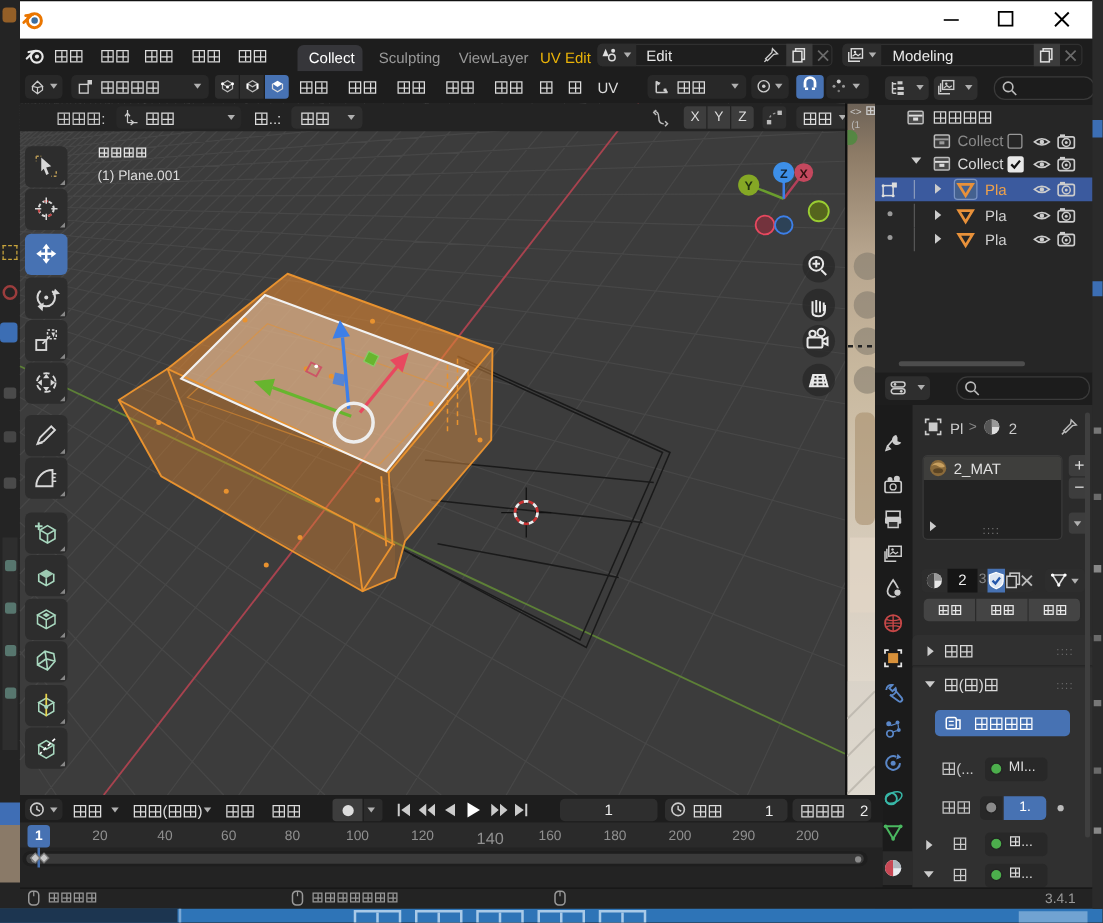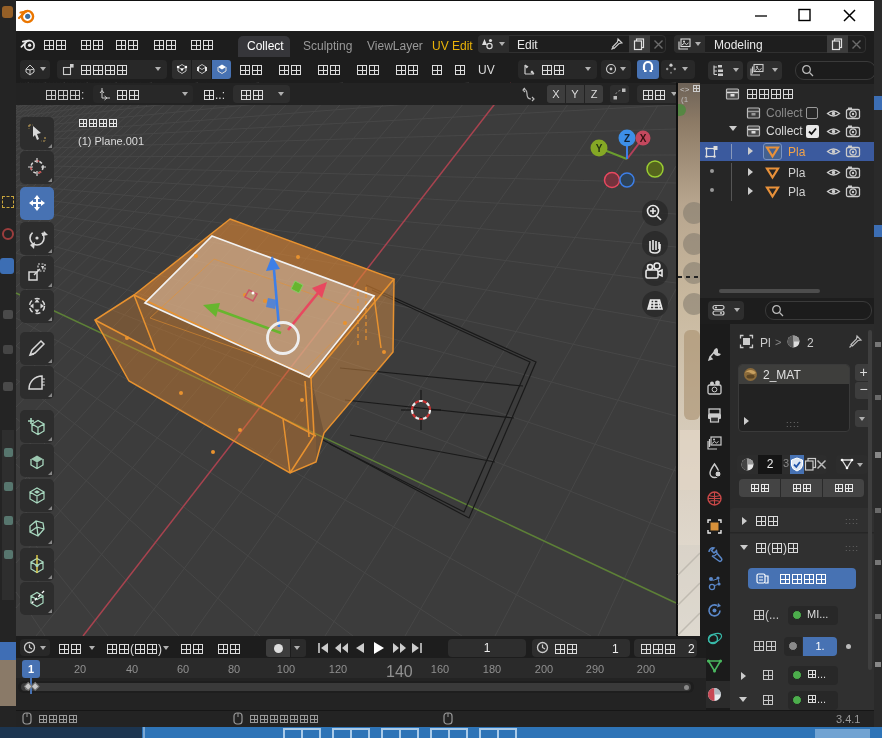--- a/index.html
+++ b/index.html
@@ -776,21 +776,21 @@
 <div class="abs" style="left:634px;top:639px;width:63px;height:18px;background:#2e2e2e;border-radius:4px"></div>
 <div class="menu" style="left:640px;top:642px"><i class="g"></i><i class="g"></i><i class="g"></i></div>
 <div class="abs" style="left:688px;top:642px;color:#eee;font-size:12px">2</div>
 <div class="abs" style="left:16px;top:658px;width:690px;height:22px;background:#2a2a2a"></div>
 <span class="abs" style="left:66px;top:663px;width:28px;text-align:center;color:#909090;font-size:11px">20</span>
       <span class="abs" style="left:118px;top:663px;width:28px;text-align:center;color:#909090;font-size:11px">40</span>
       <span class="abs" style="left:169px;top:663px;width:28px;text-align:center;color:#909090;font-size:11px">60</span>
       <span class="abs" style="left:220px;top:663px;width:28px;text-align:center;color:#909090;font-size:11px">80</span>
       <span class="abs" style="left:272px;top:663px;width:28px;text-align:center;color:#909090;font-size:11px">100</span>
       <span class="abs" style="left:324px;top:663px;width:28px;text-align:center;color:#909090;font-size:11px">120</span>
-      <span class="abs" style="left:386px;top:663px;width:28px;text-align:left;color:#909090;font-size:16px">140</span>
+      <span class="abs" style="left:375px;top:663px;width:28px;text-align:right;color:#909090;font-size:13px">140</span>
       <span class="abs" style="left:426px;top:663px;width:28px;text-align:center;color:#909090;font-size:11px">160</span>
       <span class="abs" style="left:478px;top:663px;width:28px;text-align:center;color:#909090;font-size:11px">180</span>
       <span class="abs" style="left:530px;top:663px;width:28px;text-align:center;color:#909090;font-size:11px">200</span>
       <span class="abs" style="left:581px;top:663px;width:28px;text-align:center;color:#909090;font-size:11px">290</span>
       <span class="abs" style="left:632px;top:663px;width:28px;text-align:center;color:#909090;font-size:11px">200</span>
 <div class="abs" style="left:16px;top:678px;width:690px;height:32px;background:#232323"></div>
 <div class="abs" style="left:18px;top:681px;width:676px;height:12px;background:#1e1e1e;border-radius:7px"></div>
 <div class="abs" style="left:21px;top:683px;width:670px;height:8px;background:#3a3a3a;border-radius:5px"></div>
 <div class="abs" style="left:25px;top:685px;width:5px;height:5px;background:#8a8a8a;border-radius:50%"></div>
 <div class="abs" style="left:684px;top:685px;width:5px;height:5px;background:#8a8a8a;border-radius:50%"></div>

